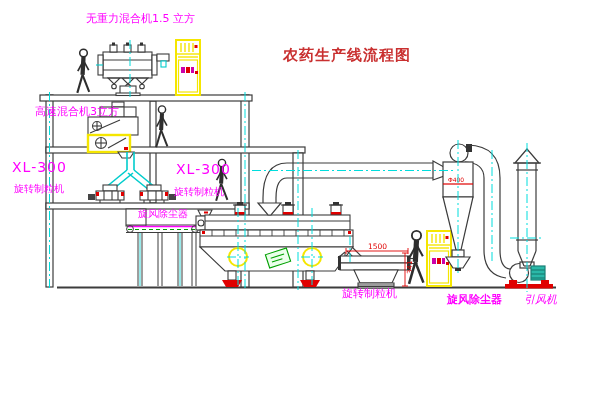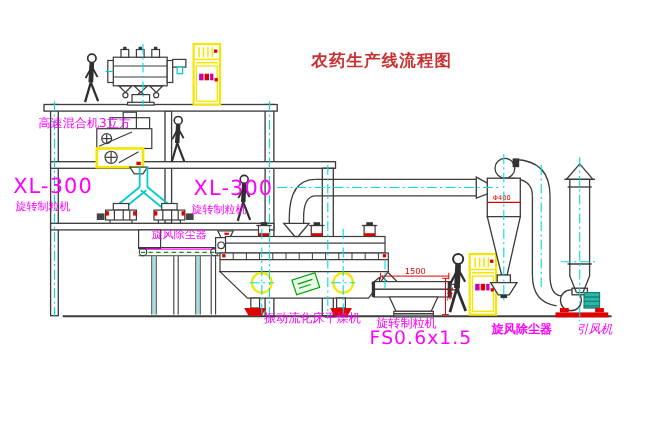--- a/index.html
+++ b/index.html
@@ -4,21 +4,21 @@
 <style>
   html,body{margin:0;padding:0;background:#fff;}
   #canvas{
     position:relative;width:600px;height:403px;background:#ffffff;overflow:hidden;
     font-family:"DejaVu Sans","Liberation Sans",sans-serif;
   }
   #drawing{position:absolute;left:0;top:0;}
   .lbl{position:absolute;color:#ff00ff;white-space:nowrap;line-height:1;}
   .lbl-small{font-size:10px;}
   .lbl-med{font-size:11px;}
-  .lbl-big{font-size:19px;letter-spacing:1px;}
+  .lbl-big{font-size:14px;letter-spacing:1px;}
   .lbl-model{font-size:17px;letter-spacing:1px;}
   #title{position:absolute;left:283px;top:46px;color:#c93030;white-space:nowrap;display:flex;align-items:center;justify-content:flex-end;}
   #title .t-cn{font-size:15px;font-weight:bold;letter-spacing:1px;}
   #title .t-cap{font-size:22px;font-weight:400;margin-left:2px;}
 </style>
 </head>
 <body>
 
 <div id="canvas">
 
@@ -326,25 +326,24 @@
     <line x1="492" y1="150" x2="492" y2="262"></line>
     <line x1="527" y1="143" x2="527" y2="292"></line>
     <line x1="510" y1="238" x2="544" y2="238"></line>
   </g>
 </svg>
 
 <div id="title">
   <span class="t-cn">农药生产线流程图</span>
 </div>
 
+<div class="lbl lbl-med" style="left:86px;top:13px;">无重力混合机1.5 立方</div>
 <div class="lbl lbl-med" style="left:35px;top:106px;">高速混合机3立方</div>
 <div class="lbl lbl-big" style="left:12px;top:160px;">XL-300</div>
 <div class="lbl lbl-small" style="left:14px;top:184px;">旋转制粒机</div>
 <div class="lbl lbl-big" style="left:176px;top:162px;">XL-300</div>
 <div class="lbl lbl-small" style="left:174px;top:187px;">旋转制粒机</div>
 <div class="lbl lbl-small" style="left:138px;top:209px;">旋风除尘器</div>
-<div class="lbl lbl-med" style="left:240px;top:284px;">振动流化床干燥机</div>
 <div class="lbl lbl-med" style="left:342px;top:288px;">旋转制粒机</div>
-<div class="lbl lbl-model" style="left:336px;top:300px;">FS0.6x1.5</div>
 <div class="lbl lbl-med" style="left:447px;top:294px;font-weight:bold;">旋风除尘器</div>
 <div class="lbl lbl-med" style="left:524px;top:294px;font-style:italic;">引风机</div>
 
 </div>
 
 </body></html>

